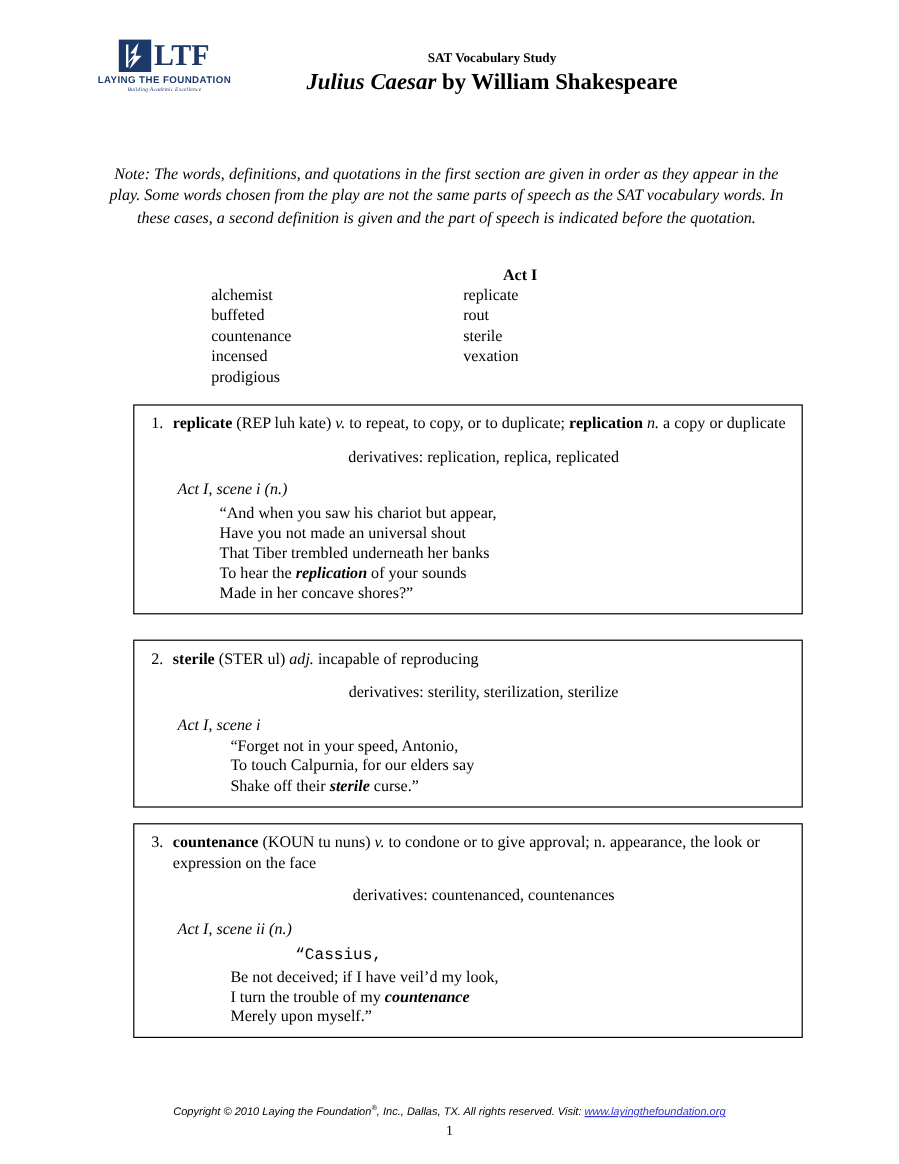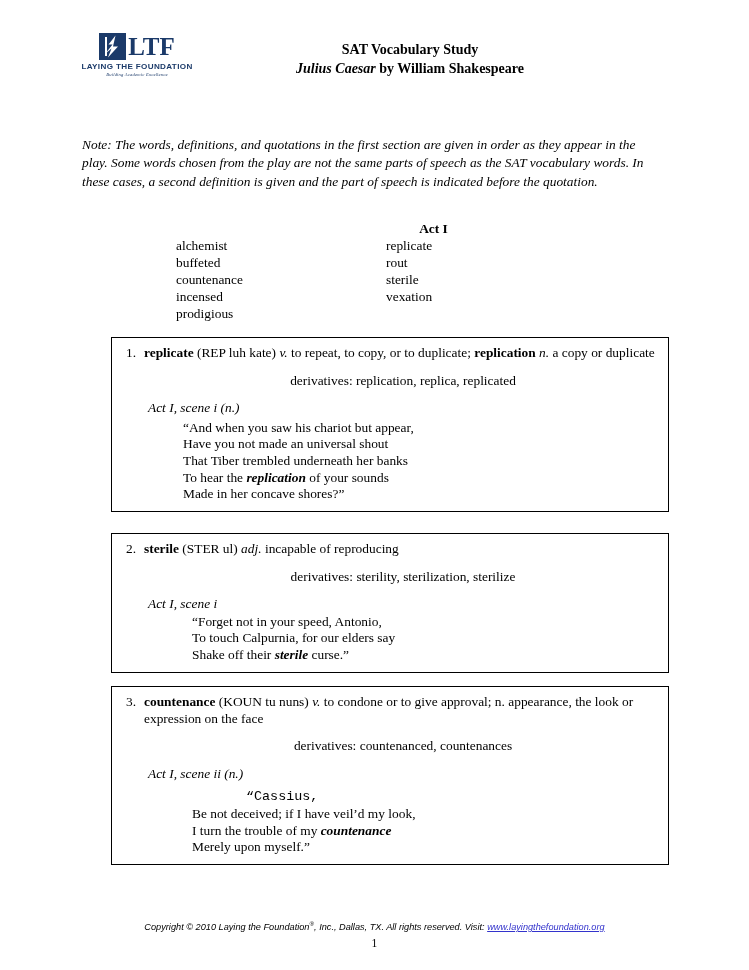--- a/index.html
+++ b/index.html
@@ -89,43 +89,43 @@
   }
 
   .title-block {
     position: absolute;
     left: 210px;
     top: 12px;
     width: 400px;
     text-align: center;
   }
   .title-line1 {
-    font-size: 14px;
+    font-size: 11px;
     font-weight: bold;
     line-height: 19px;
     white-space: nowrap;
   }
   .title-line2 {
-    font-size: 14px;
+    font-size: 19px;
     font-weight: bold;
     line-height: 19px;
     white-space: nowrap;
   }
   .title-line2 .work { font-style: italic; }
 
   
   .note {
     position: absolute;
     left: 82px;
     top: 136px;
     width: 580px;
     font-style: italic;
     font-size: 13.4px;
     line-height: 18.4px;
-    text-align: left;
+    text-align: center;
   }
 
   
   .act-heading {
     position: absolute;
     left: 12px;
     top: 221px;
     width: 749px;
     text-align: center;
     font-weight: bold;

